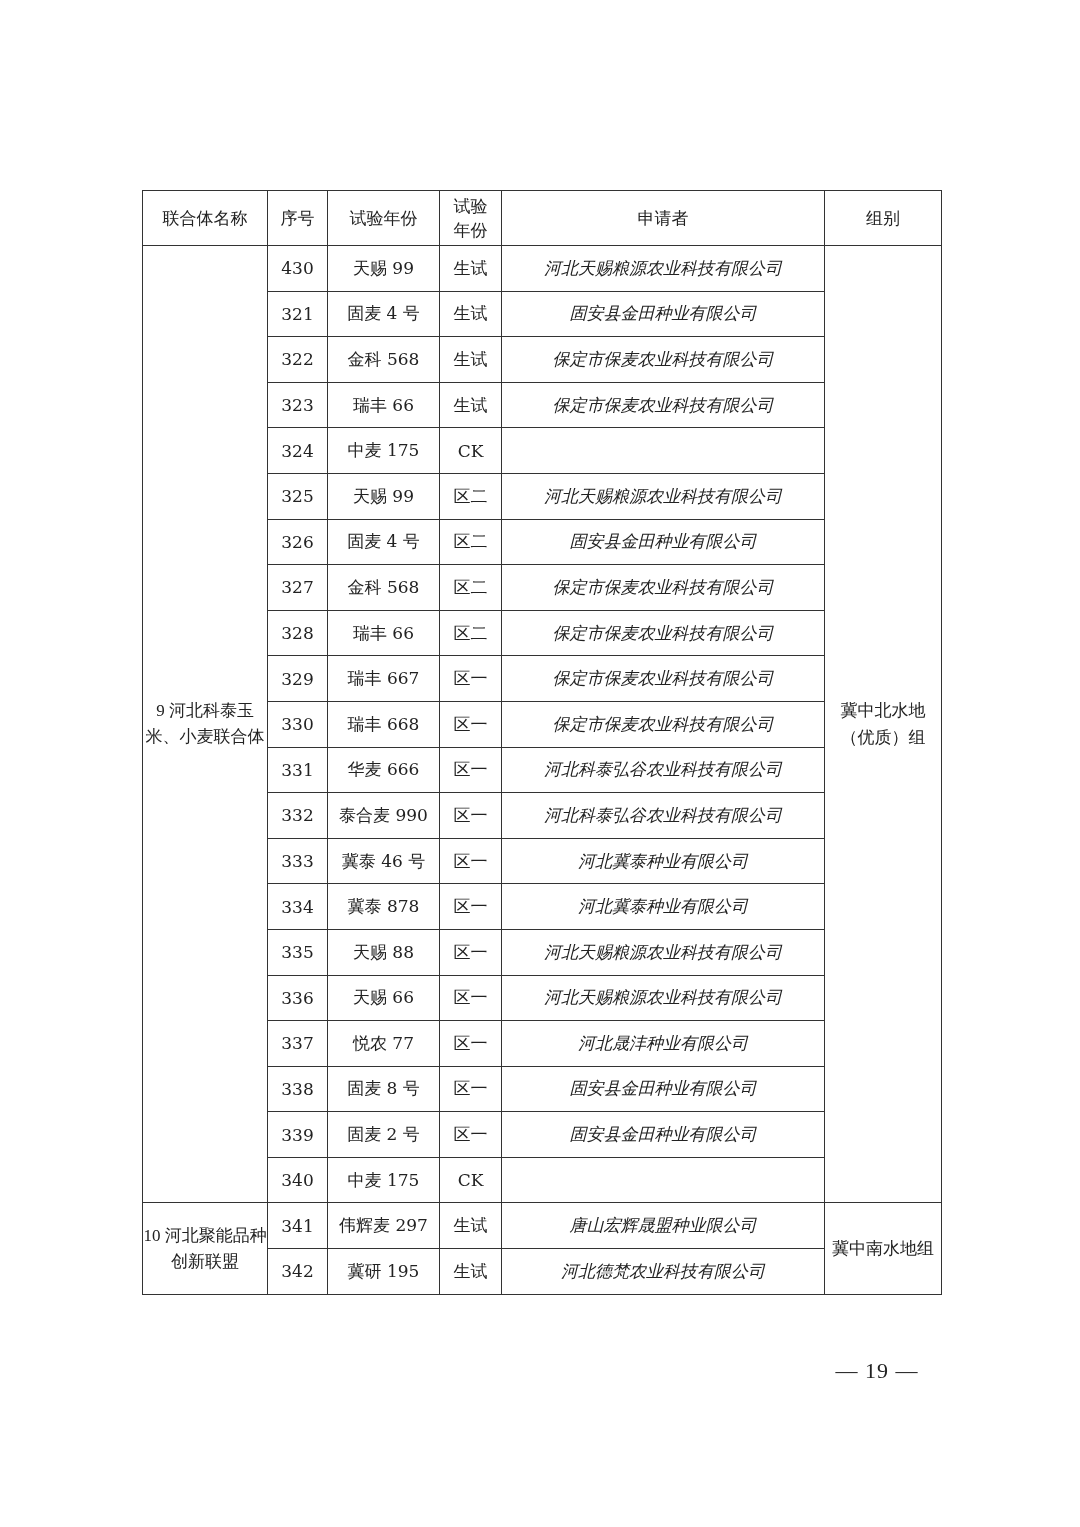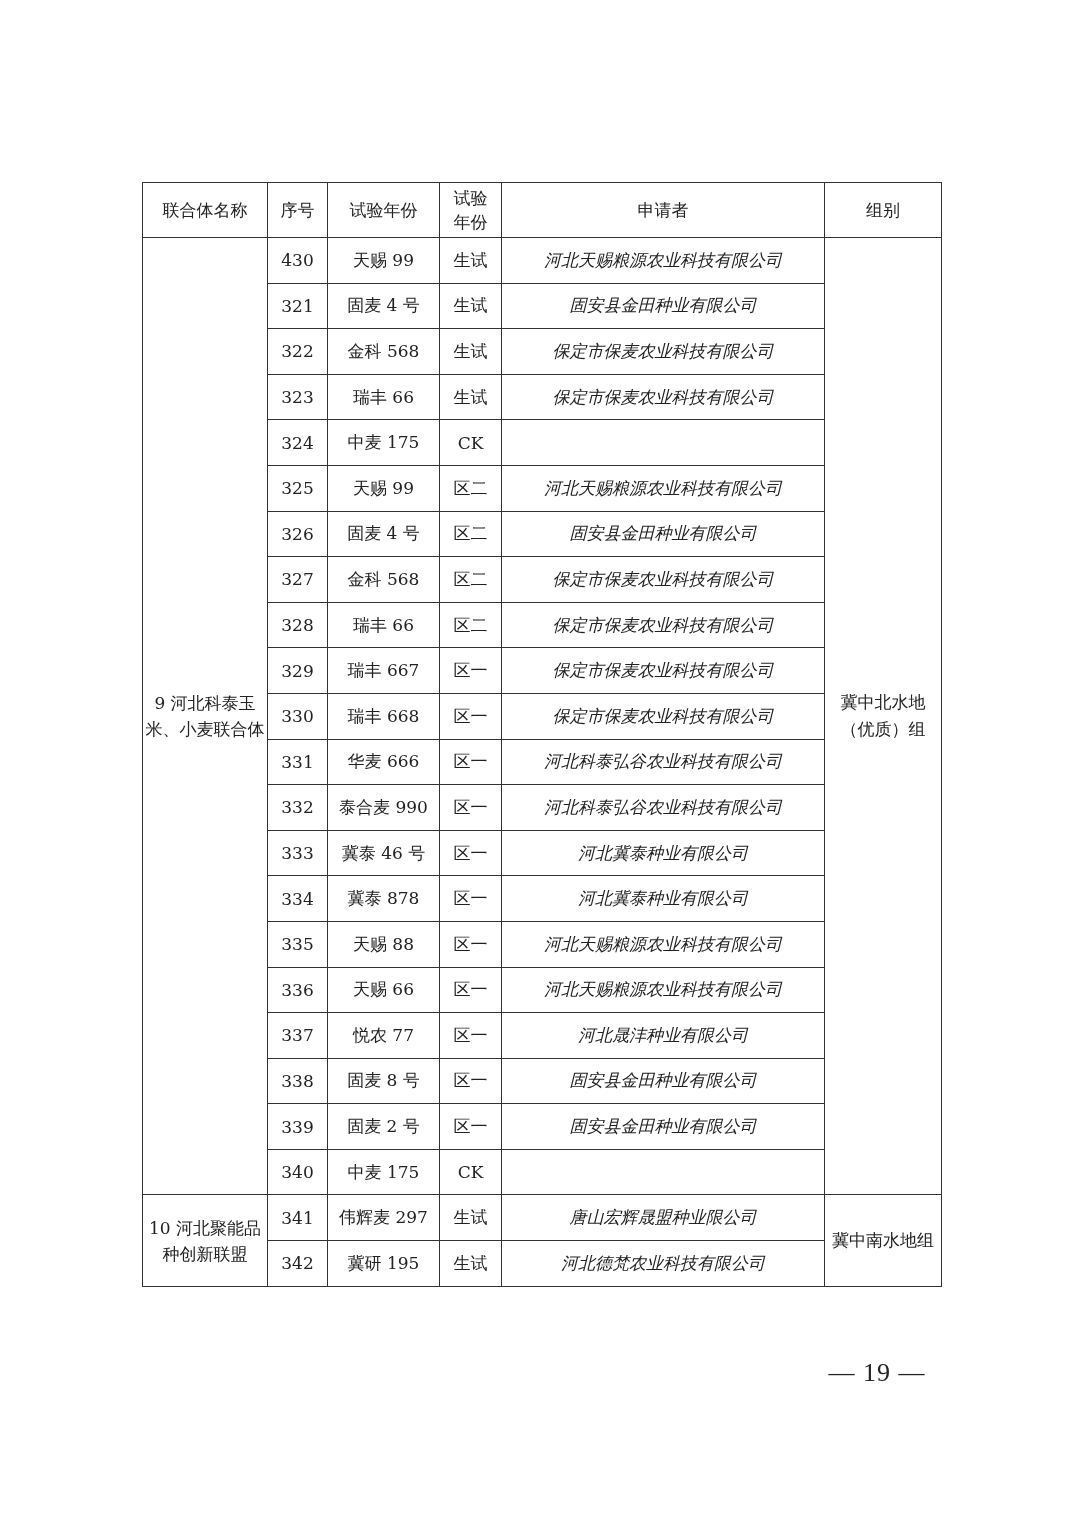--- a/index.html
+++ b/index.html
@@ -1,24 +1,24 @@
 <!DOCTYPE html>
 <html><head>
 <meta charset="utf-8">
 <style>
   html, body { margin:0; padding:0; background:#ffffff; }
   body { width:1080px; height:1527px; position:relative; font-family:"DejaVu Serif","Liberation Serif",serif; color:#222; }
-  table.doc { position:absolute; left:142px; top:182px; width:799px; border-collapse:collapse; table-layout:fixed; }
+  table.doc { position:absolute; left:142px; top:190px; width:799px; border-collapse:collapse; table-layout:fixed; }
   table.doc td, table.doc th { border:1.5px solid #333; padding:0; font-size:17px; text-align:center; vertical-align:middle; overflow:hidden; }
   table.doc th { font-family:"DejaVu Sans","Liberation Sans",sans-serif; font-weight:normal; font-size:17px; height:54px; line-height:24px; }
   table.doc td { height:44.6px; }
   td.applicant { text-align:left; padding-left:10px;font-style:italic; }
-  td.union { line-height:26px; padding:0 4px; }
+  td.union { line-height:26px; padding:0 4px;font-family:Liberation Serif, serif; }
   td.group { line-height:27px; padding:0 6px; }
-  .page-num { position:absolute; left:822px; top:1358px; width:110px; text-align:center; font-size:26px; font-family:"Liberation Serif",serif; letter-spacing:1px; }
+  .page-num { position:absolute; left:822px; top:1358px; width:110px; text-align:center; font-size:22px; font-family:"Liberation Serif",serif; letter-spacing:1px; }
 </style>
 </head>
 <body>
 
 <table class="doc">
   <colgroup>
     <col style="width:125px">
     <col style="width:60px">
     <col style="width:112px">
     <col style="width:62px">

